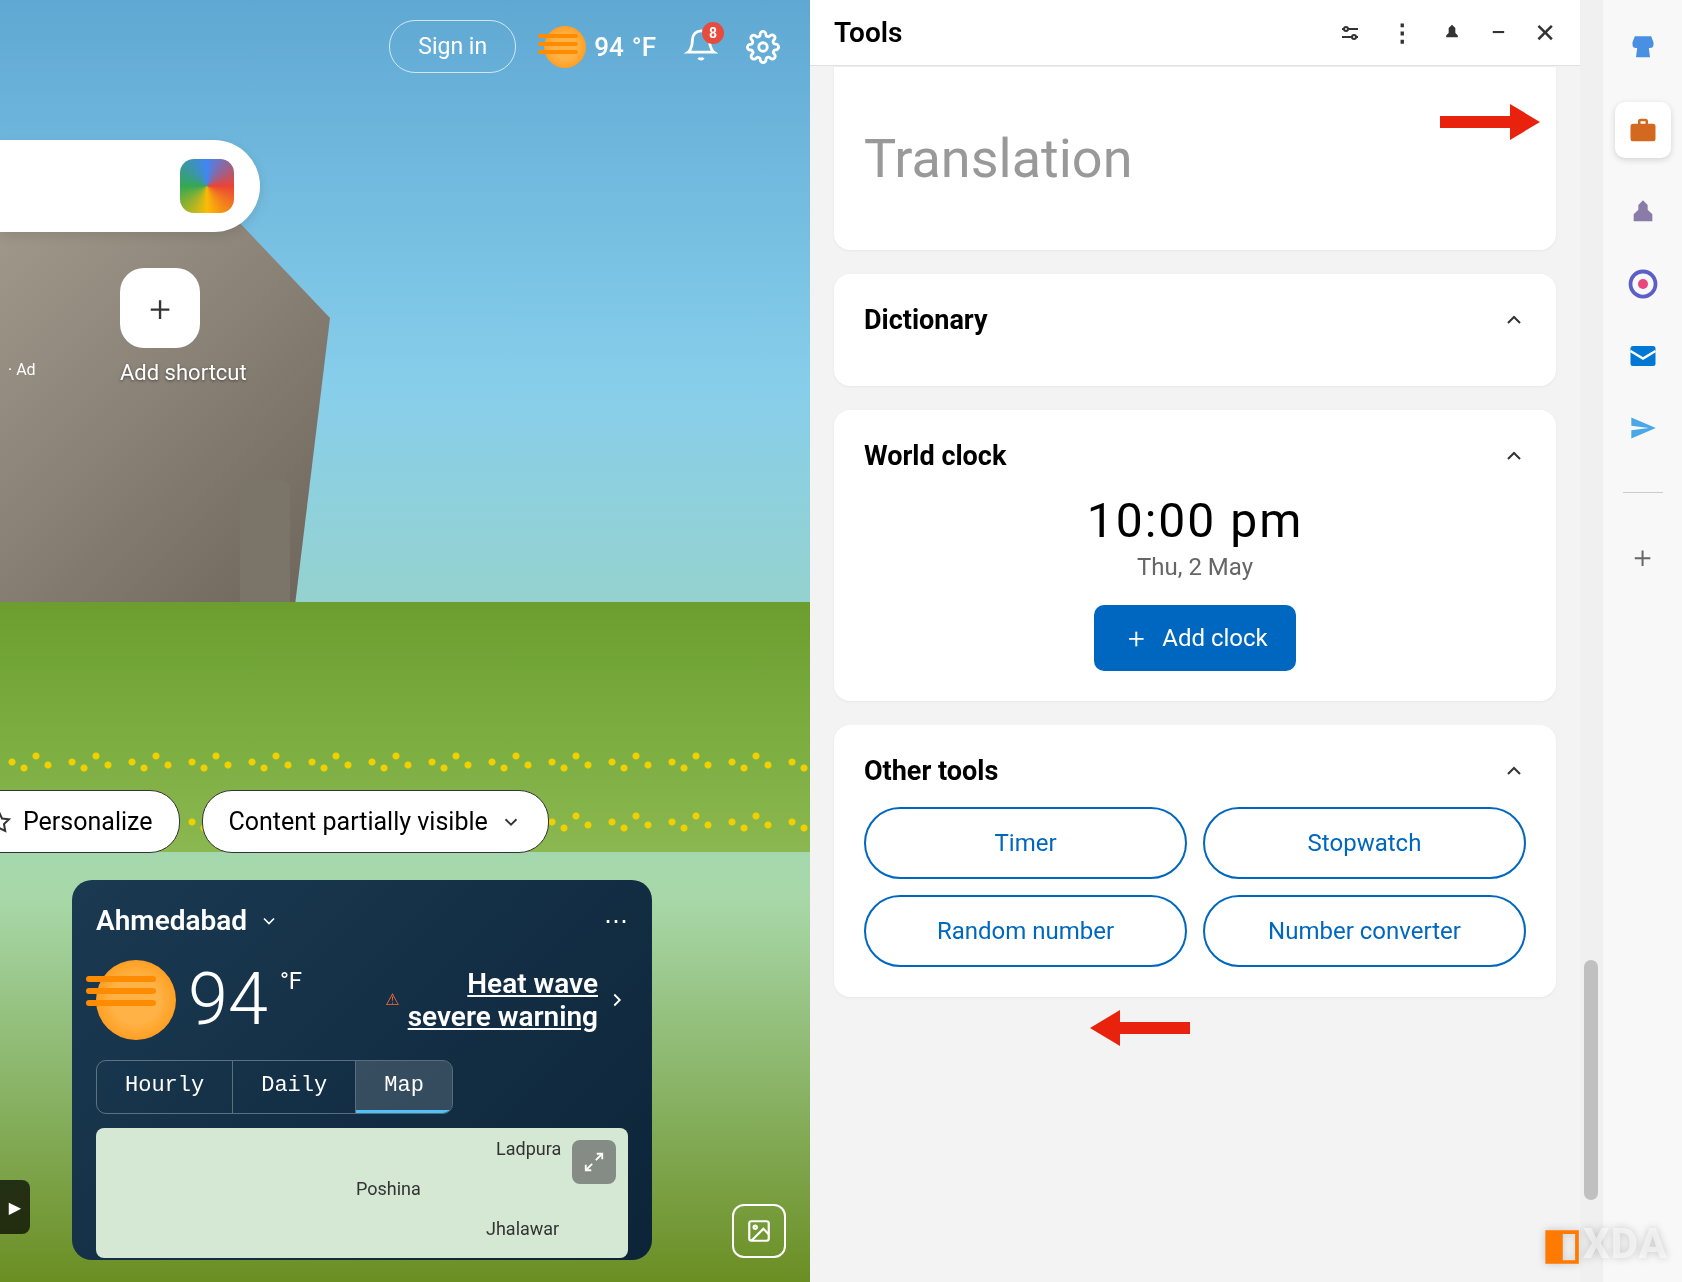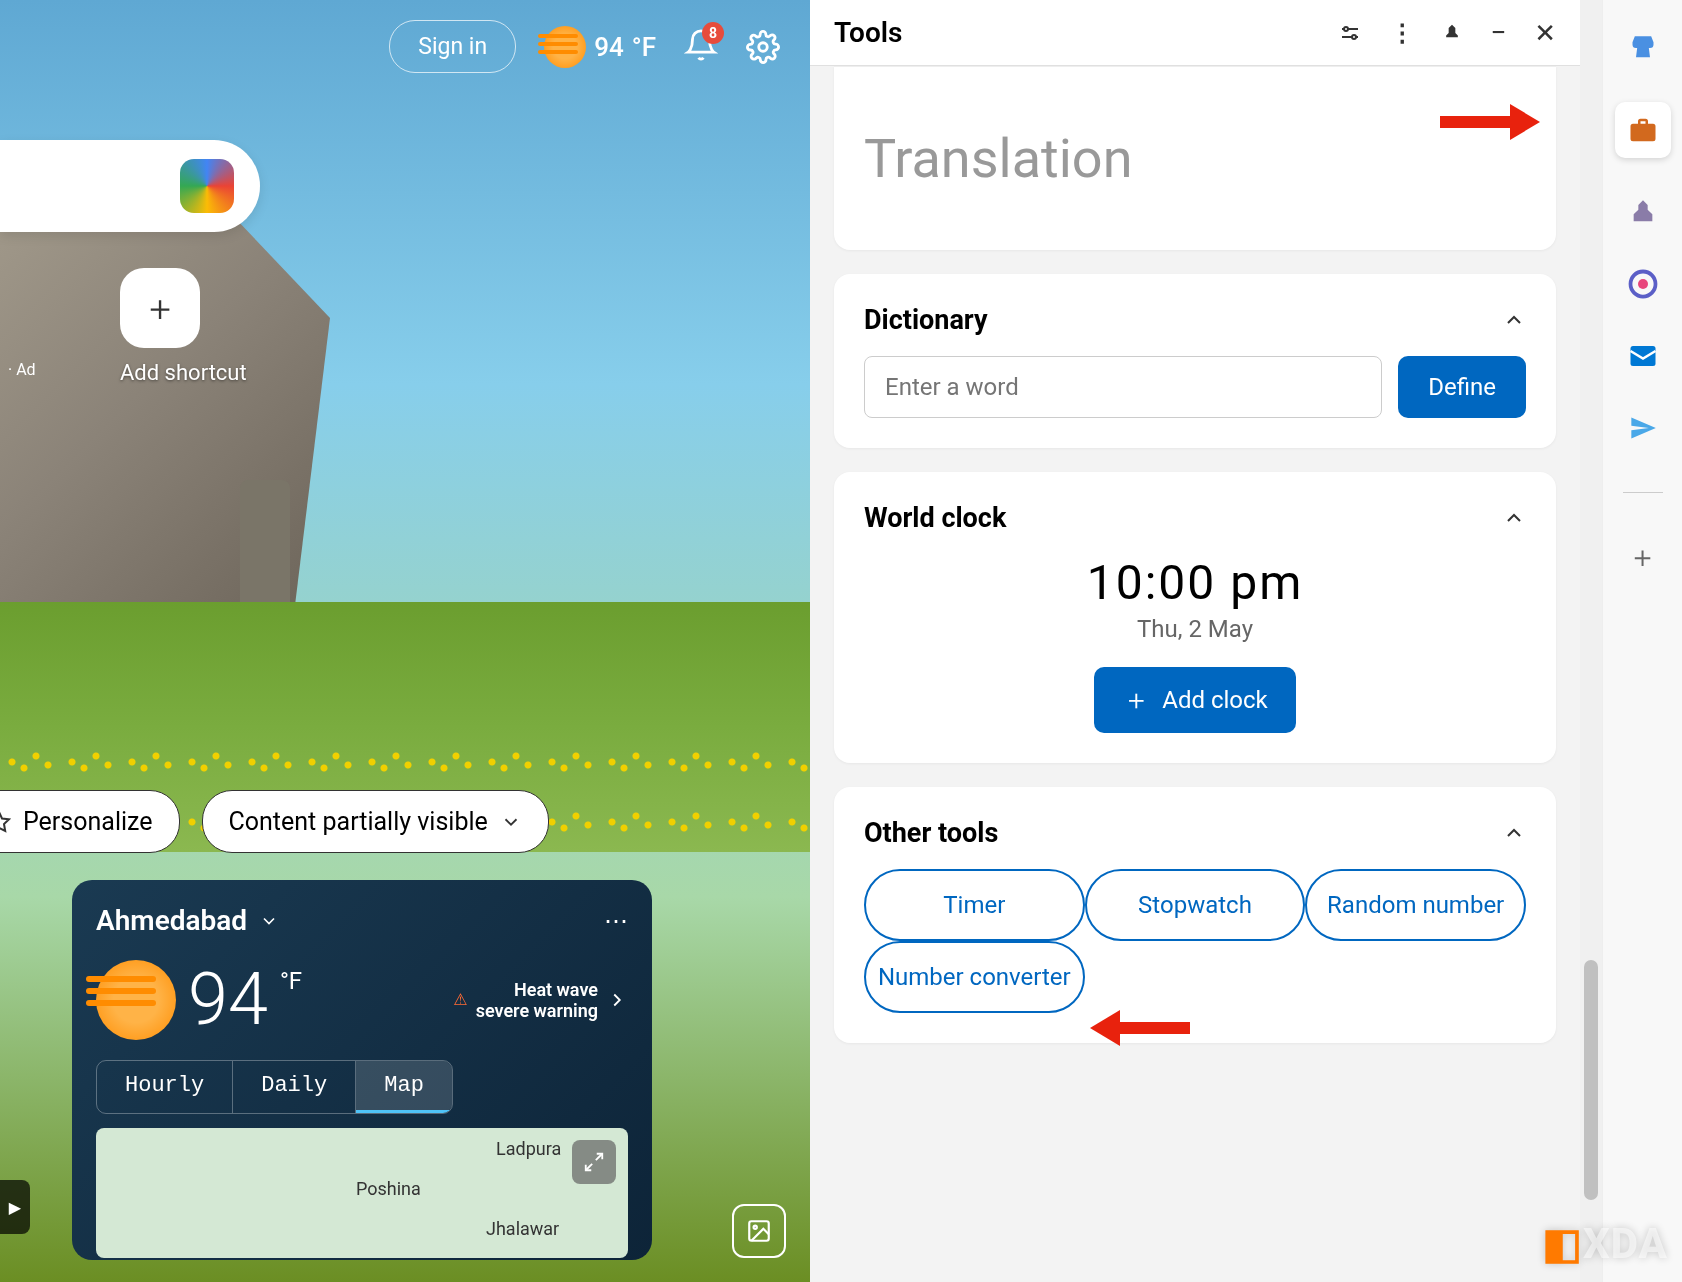--- a/index.html
+++ b/index.html
@@ -36,21 +36,21 @@
 .weather-card { position: absolute; left: 72px; top: 90px; width: 580px; height: 380px; background: linear-gradient(135deg, #1a3a52 0%, #0d2438 100%); border-radius: 20px; padding: 24px; color: white; overflow: hidden; }
 .wc-head { display: flex; justify-content: space-between; align-items: center; margin-bottom: 20px; }
 .wc-loc { display: flex; align-items: center; gap: 12px; font-size: 28px; font-weight: 600; }
 .wc-main { display: flex; justify-content: space-between; align-items: center; margin-bottom: 18px; }
 .wc-temp-group { display: flex; align-items: center; gap: 12px; }
 .sun-big { width: 80px; height: 80px; background: radial-gradient(circle, #ffb347 40%, #ff8c00 100%); border-radius: 50%; position: relative; }
 .sun-big::before { content: ''; position: absolute; left: -10px; top: 16px; width: 70px; height: 6px; background: #ff8c00; border-radius: 3px; box-shadow: 0 12px 0 #ff8c00, 0 24px 0 #ff8c00; }
 .wc-temp { font-size: 72px; font-weight: 300; }
 .wc-unit { font-size: 24px; align-self: flex-start; margin-top: 10px; }
 .wc-alert { text-align: right; display: flex; align-items: center; gap: 8px; }
-.wc-alert-text { font-size: 18px; font-weight: 600; }
+.wc-alert-text { font-size: 28px; font-weight: 600; text-decoration: underline; }
 .wc-tabs { display: flex; gap: 0; border: 1px solid rgba(255,255,255,0.3); border-radius: 10px; overflow: hidden; width: fit-content; }
 .wc-tab { padding: 12px 28px; font-size: 22px; cursor: pointer; border-right: 1px solid rgba(255,255,255,0.3); font-family: Liberation Mono, monospace; }
 .wc-tab:last-child { border-right: none; }
 .wc-tab.active { background: rgba(255,255,255,0.15); border-bottom: 3px solid #4fc3f7; }
 .wc-map { margin-top: 14px; height: 130px; background: #d4e8d4; border-radius: 8px; position: relative; overflow: hidden; }
 .wc-map-label { position: absolute; color: #333; font-size: 18px; }
 .wc-expand { position: absolute; right: 12px; top: 12px; width: 44px; height: 44px; background: rgba(100,100,100,0.7); border-radius: 8px; display: flex; align-items: center; justify-content: center; color: white; }
 
 .left-edge-btn { position: absolute; left: 0; top: 1180px; width: 30px; height: 54px; background: rgba(0,0,0,0.7); border-radius: 0 8px 8px 0; display: flex; align-items: center; justify-content: center; color: white; }
 .img-btn { position: absolute; right: 24px; bottom: 24px; width: 54px; height: 54px; border: 2px solid white; border-radius: 12px; display: flex; align-items: center; justify-content: center; color: white; }
@@ -70,21 +70,21 @@
 .translation-text { font-size: 54px; color: #999; font-weight: 400; }
 
 .dict-row { display: flex; gap: 16px; }
 .dict-input { flex: 1; border: 1px solid #ccc; border-radius: 8px; padding: 16px 20px; font-size: 24px; }
 .define-btn { background: #0067c0; color: white; border: none; border-radius: 10px; padding: 16px 30px; font-size: 24px; cursor: pointer; }
 
 .clock-time { font-size: 48px; text-align: center; font-weight: 400; letter-spacing: 2px; }
 .clock-date { text-align: center; font-size: 24px; color: #666; margin-top: 4px; }
 .add-clock-btn { display: flex; align-items: center; gap: 12px; background: #0067c0; color: white; border: none; border-radius: 10px; padding: 14px 28px; font-size: 24px; margin: 24px auto 0; cursor: pointer; }
 
-.other-grid { display: grid; grid-template-columns: 1fr 1fr 1fr; gap: 0; }
+.other-grid { display: grid; grid-template-columns: 1fr 1fr; gap: 16px; }
 .other-pill { border: 2px solid #0067c0; color: #0067c0; background: white; border-radius: 40px; padding: 20px 10px; font-size: 24px; text-align: center; cursor: pointer; }
 
 
 .right-rail { position: absolute; right: 0; top: 0; width: 80px; height: 1282px; background: #f8f8f8; display: flex; flex-direction: column; align-items: center; gap: 36px; padding-top: 30px; border-left: 1px solid #eee; }
 .rail-ic { width: 36px; height: 36px; display: flex; align-items: center; justify-content: center; cursor: pointer; border-radius: 10px; }
 .rail-ic.active { background: white; box-shadow: 0 2px 6px rgba(0,0,0,0.15); padding: 8px; width: 56px; height: 56px; }
 .rail-divider { width: 40px; height: 1px; background: #ccc; margin: 10px 0; }
 
 
 .arrow { position: absolute; z-index: 100; }
@@ -233,24 +233,20 @@
       <div class="translation-text">Translation</div>
     </div>
 
     <div class="card">
       <div class="card-head">
         <div class="card-title">Dictionary</div>
         <svg width="24" height="24" viewBox="0 0 24 24" fill="none" stroke="#333" stroke-width="2">
             <polyline points="18 15 12 9 6 15"></polyline>
           </svg>
       </div>
-      <div class="dict-row">
-        <input class="dict-input" placeholder="Enter a word" style="">
-        <button class="define-btn">Define</button>
-      </div>
     </div>
 
     <div class="card">
       <div class="card-head">
         <div class="card-title">World clock</div>
         <svg width="24" height="24" viewBox="0 0 24 24" fill="none" stroke="#333" stroke-width="2">
             <polyline points="18 15 12 9 6 15"></polyline>
           </svg>
       </div>
       <div class="clock-time">10:00 pm</div>

